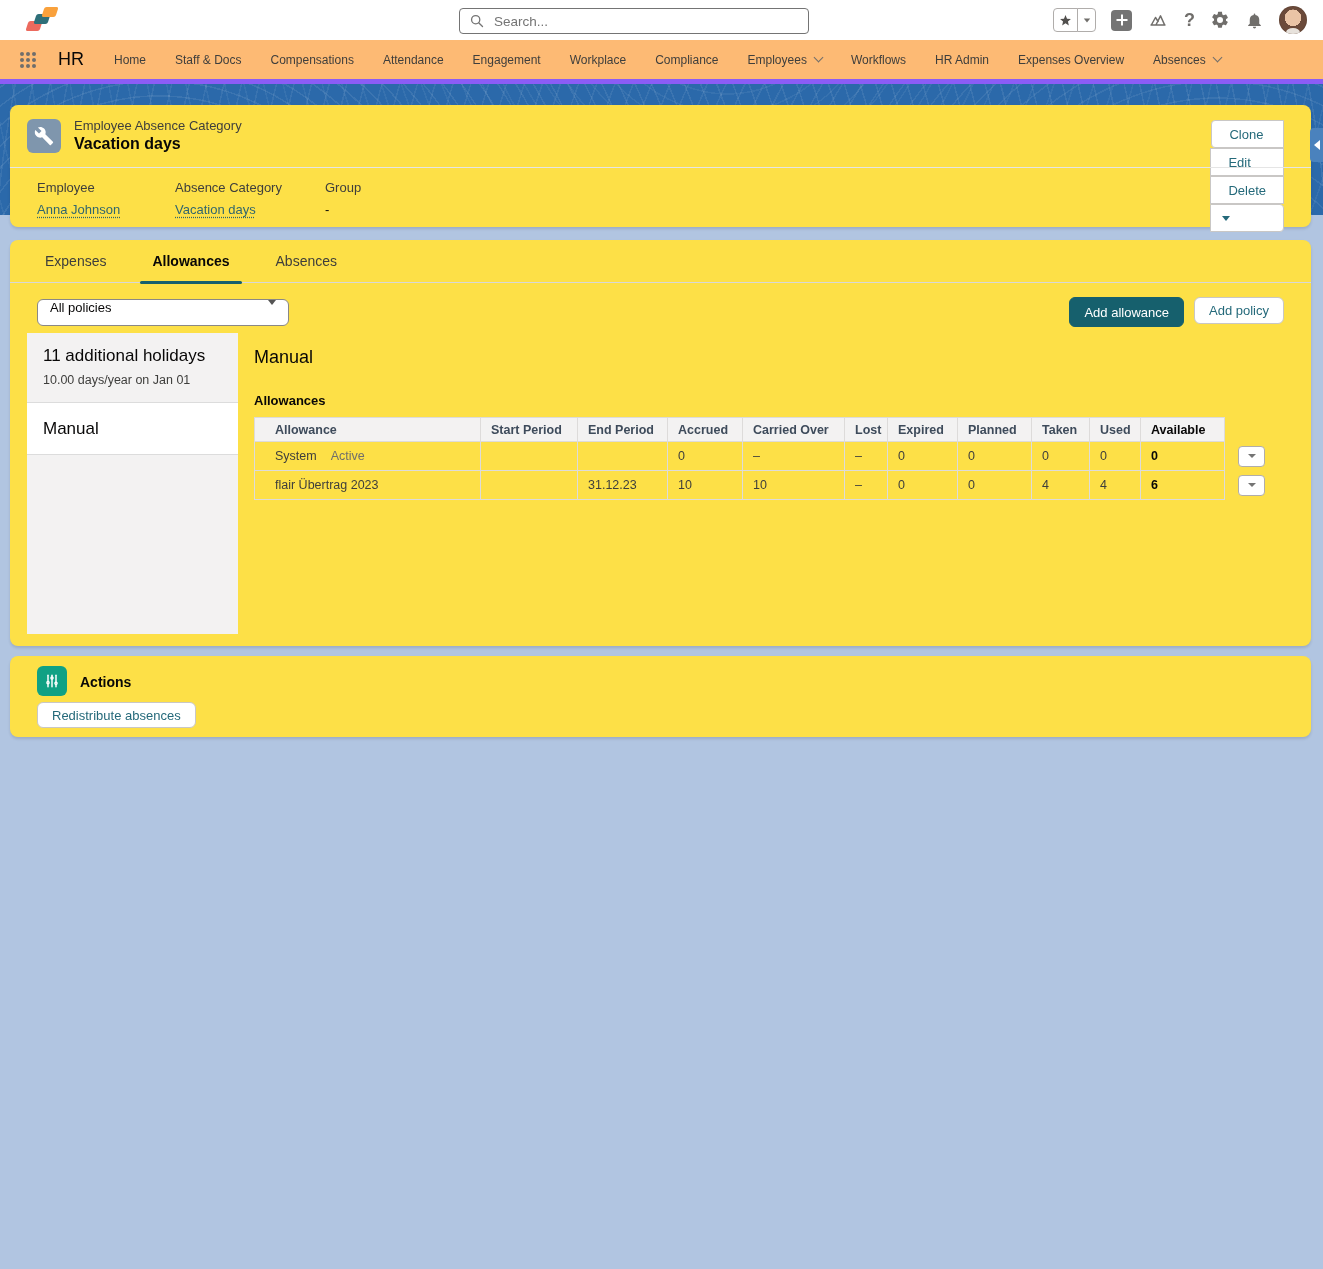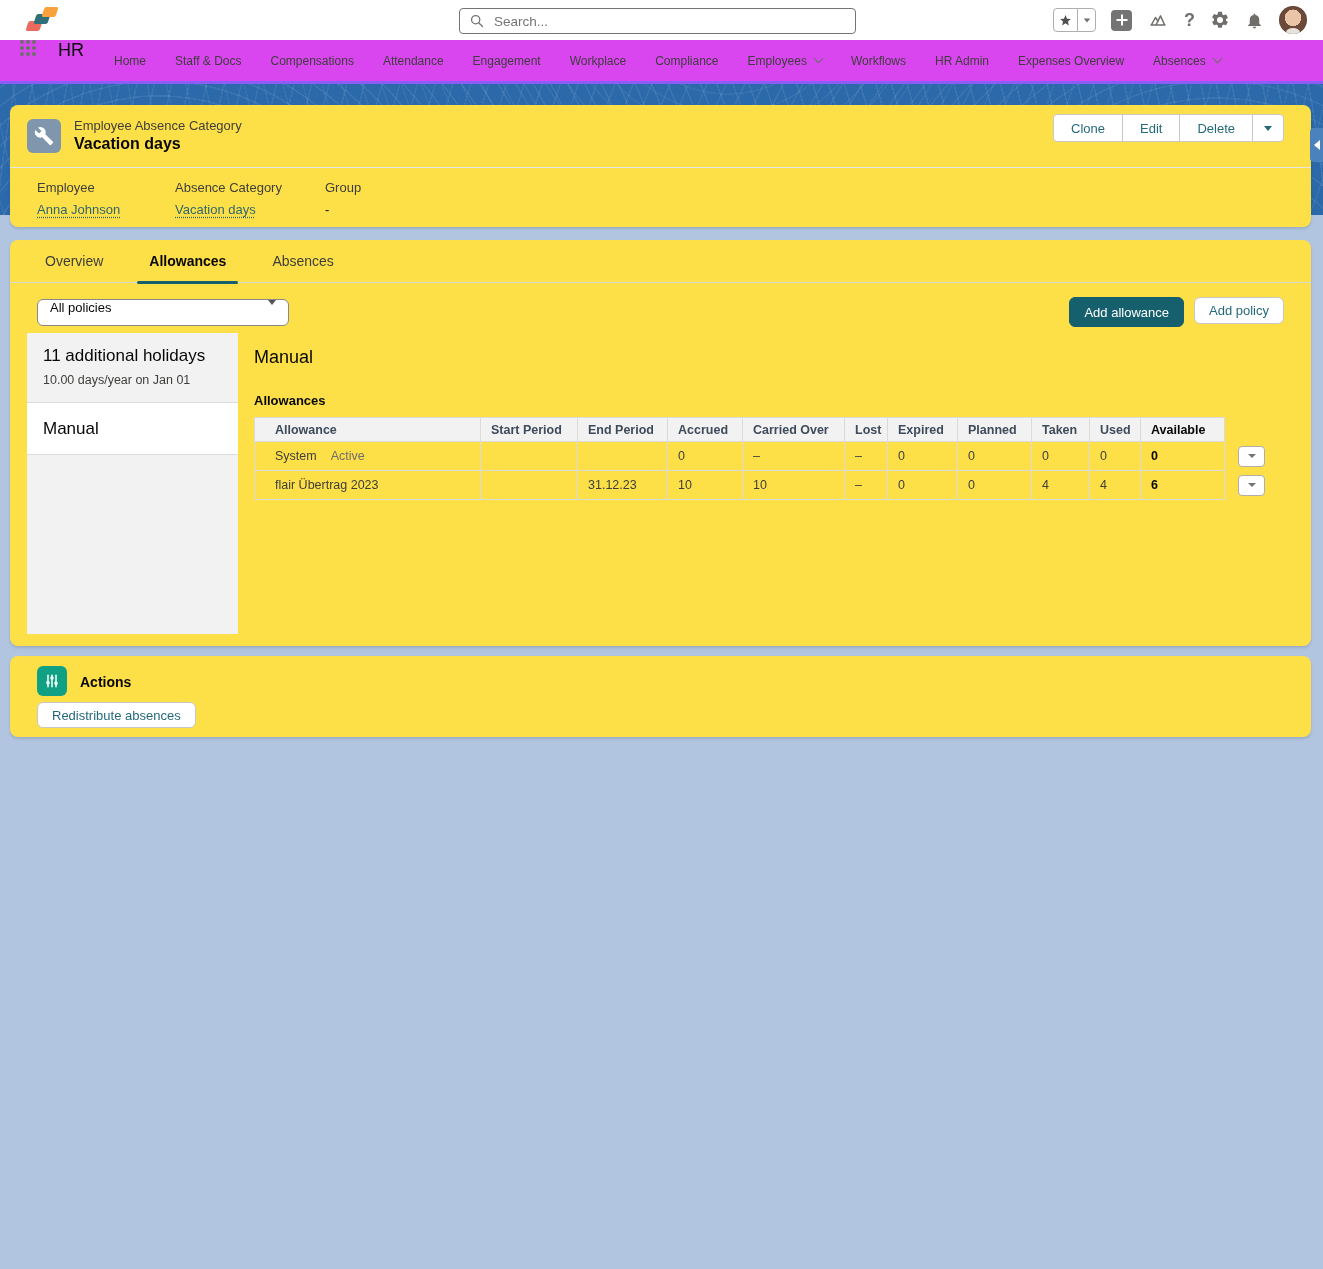--- a/index.html
+++ b/index.html
@@ -24,21 +24,21 @@
 
   
   .global-header { position: absolute; top: 0; left: 0; width: 100%; height: 40px; background: #fff; z-index: 5; }
   .logo { position: absolute; left: 26px; top: 7px; width: 40px; height: 26px; }
   .logo i { position: absolute; width: 14px; height: 10px; border-radius: 2px; transform: skewX(-18deg); }
   .logo .l-red    { left: 1px;  top: 14px; background: #ec6a5e; }
   .logo .l-teal   { left: 9px;  top: 7px;  background: #2e6f79; }
   .logo .l-orange { left: 17px; top: 0;    background: #f9a13c; }
 
   .search-box {
-    position: absolute; left: 459px; top: 8px; width: 397px; height: 26px;
+    position: absolute; left: 459px; top: 8px; width: 350px; height: 26px;
     border: 1px solid #747474; border-radius: 4px; background: #fff;
     display: flex; align-items: center; padding: 0 10px; gap: 8px;
   }
   .search-box input {
     border: none; outline: none; flex: 1; font-size: 13.5px; color: #080707;
     font-family: "Liberation Sans", sans-serif; background: transparent;
   }
   .search-box input::placeholder { color: #747474; }
 
   .gh-right { position: absolute; right: 16px; top: 0; height: 40px; display: flex; align-items: center; gap: 15px; }
@@ -57,38 +57,38 @@
     background: radial-gradient(circle at 50% 42%, #eac4a6 0 38%, #6b4a3a 39% 100%);
     box-shadow: inset 0 0 0 1px rgba(0,0,0,.08);
   }
   .avatar::after { content:""; position:absolute; left:7px; bottom:-3px; width:14px; height:9px; border-radius:50% 50% 0 0; background:#e7e2dc; }
 
   .tri-down { width: 0; height: 0; border-left: 4.5px solid transparent; border-right: 4.5px solid transparent; border-top: 5px solid #706e6b; }
   .chev { width: 7px; height: 7px; border-right: 1.5px solid #706e6b; border-bottom: 1.5px solid #706e6b; transform: rotate(45deg); margin-top: -4px; }
 
   
   .nav-bar {
-    position: absolute; top: 40px; left: 0; width: 100%; height: 44px; background: #d946ef;
-    border-bottom: 3px solid #8b5cf6; display: flex; padding: 0 20px; z-index: 5;
+    position: absolute; top: 40px; left: 0; width: 100%; height: 44px; background: #fdba74;
+    border-bottom: 5px solid #8b5cf6; display: flex; align-items: center; padding: 0 20px; z-index: 5;
   }
   .waffle { width: 16px; height: 16px; display: grid; grid-template-columns: repeat(3,4px); grid-template-rows: repeat(3,4px); gap: 2px; cursor: pointer; }
   .waffle i { width: 4px; height: 4px; border-radius: 50%; background: #706e6b; }
   .app-name { font-size: 18px; color: #080707; margin: 0 30px 0 22px; }
   .nav-tabs { display: flex; align-items: center; gap: 29px; font-size: 12px; color: #3e3e3c; }
   .nav-tab { display: flex; align-items: center; gap: 8px; cursor: pointer; white-space: nowrap; }
 
   
   .card { position: absolute; left: 10px; width: 1301px; background: #fde047; border-radius: 8px; box-shadow: 0 2px 3px rgba(0,0,0,.12); margin-top: 15px; }
 
   
   .record-card { top: 90px; height: 122px; }
   .rc-icon { position: absolute; left: 17px; top: 14px; width: 34px; height: 34px; border-radius: 6px; background: #7f96ad; display: flex; align-items: center; justify-content: center; }
   .rc-entity { position: absolute; left: 64px; top: 13px; font-size: 13px; color: #3e3e3c; }
   .rc-title  { position: absolute; left: 64px; top: 30px; font-size: 16px; font-weight: bold; }
-  .rc-buttons { position: absolute; right: 27px; top: 9px; display: flex; }
+  .rc-buttons { position: absolute; right: 27px; top: 15px; display: flex; flex-direction: column; }
   .btn {
     height: 28px; padding: 0 17px; background: #fff; border: 1px solid #c9c7c5; color: #24697a;
     font-size: 13px; display: flex; align-items: center; margin-left: -1px; cursor: pointer;
     font-family: "Liberation Sans", sans-serif;
   }
   .btn.first { border-radius: 4px 0 0 4px; margin-left: 0; }
   .btn.caret-btn { border-radius: 0 4px 4px 0; padding: 0 11px; }
   .btn .tri-down { border-top-color: #24697a; }
   .rc-divider { position: absolute; top: 62px; left: 0; width: 100%; border-top: 1px solid #e5e5e5; }
   .rc-fields { position: absolute; top: 75px; left: 27px; display: flex; }
@@ -288,21 +288,21 @@
     </div>
     <div class="rc-field">
       <div class="lbl">Group</div>
       <div class="val">-</div>
     </div>
   </div>
 </section>
 
 <section class="card main-card">
   <div class="tabs-row">
-    <span class="tab">Overview</span>
+    <span class="tab">Expenses</span>
     <span class="tab active">Allowances</span>
     <span class="tab">Absences</span>
   </div>
 
   <div class="toolbar">
     <div class="select">
       <span>All policies</span>
       <span class="tri-down"></span>
     </div>
     <div class="toolbar-right">

